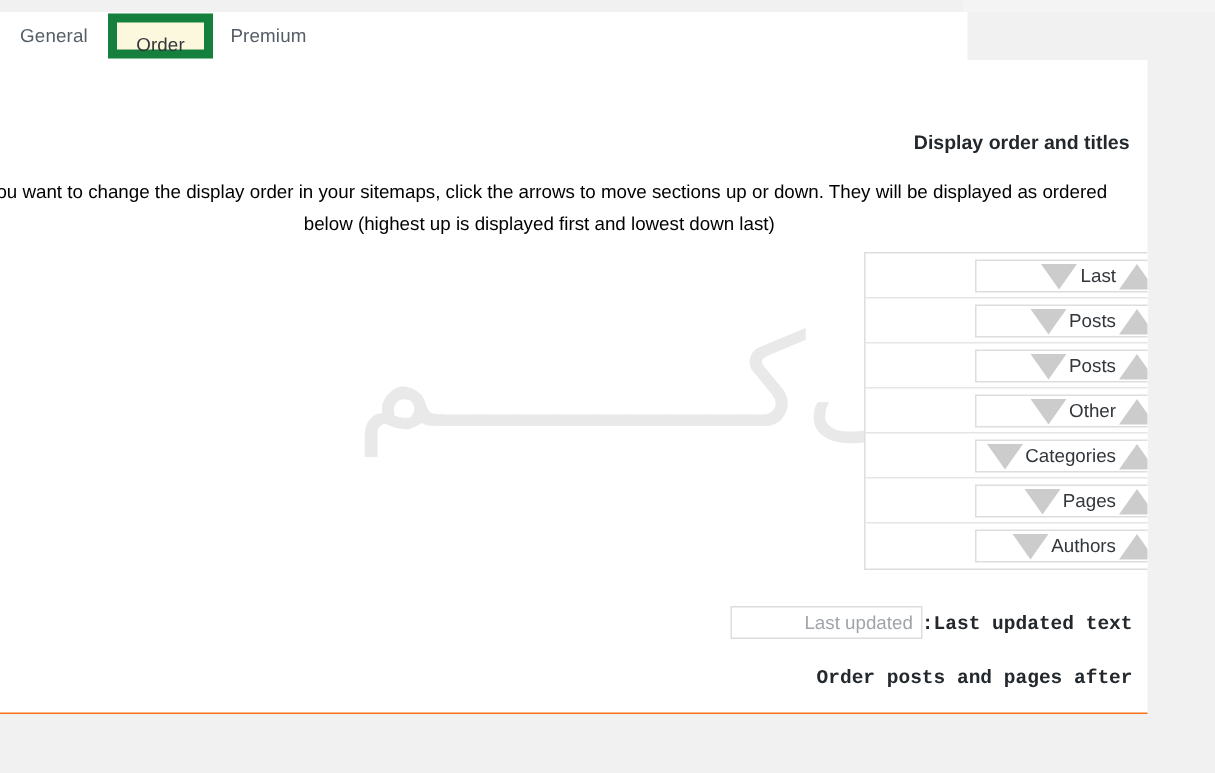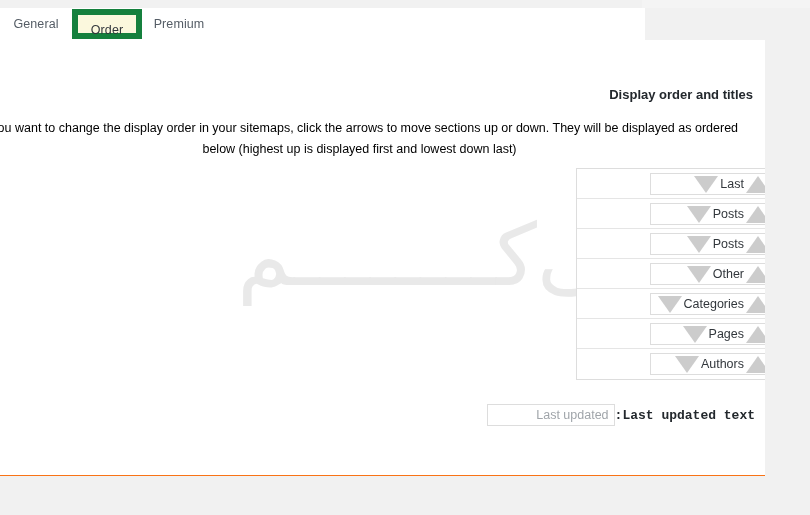--- a/index.html
+++ b/index.html
@@ -361,19 +361,20 @@
     </div>
 
   </div>
 
   <div class="form-row" id="row-last-updated">
     <span class="form-label">Last updated text:</span>
     <input class="text-input" type="text" placeholder="Last updated" style="">
   </div>
 
   <div class="form-row" id="row-order-after">
+    <span class="form-label">Order posts and pages after</span>
   </div>
 
 </div>
 
 <div class="footer">
   <button class="save-btn">Save Changes</button>
 </div>
 
 </body></html>

